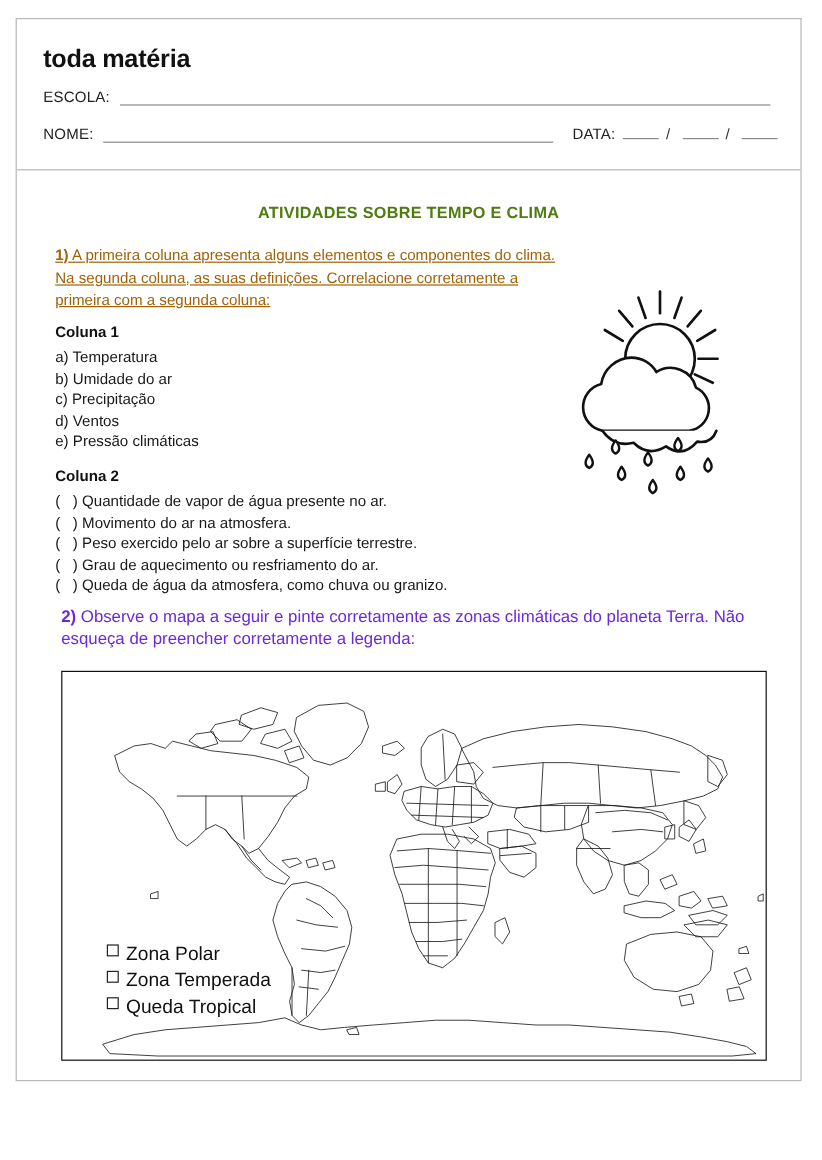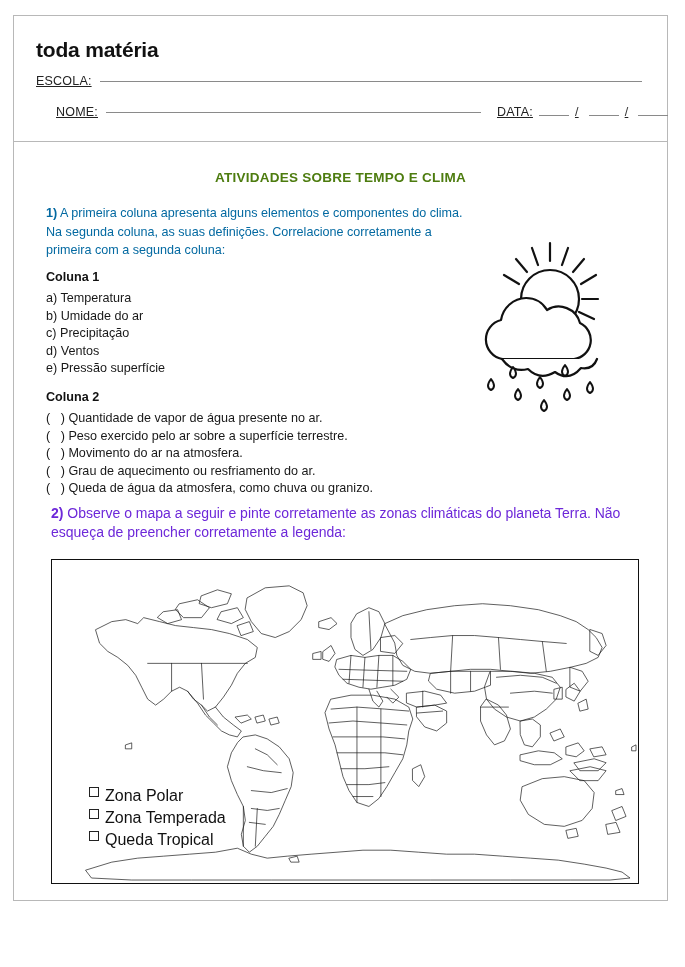--- a/index.html
+++ b/index.html
@@ -41,28 +41,27 @@
     top: 22px;
     font-size: 21px;
     font-weight: bold;
     letter-spacing: -0.2px;
     color: #111;
   }
   .field-row {
     position: absolute;
     left: 22px;
     display: flex;
-    align-items: center;
+    align-items: flex-end;
     font-size: 12.5px;
     color: #222;
     letter-spacing: 0.2px;
-    text-decoration: underline;
   }
   .field-escola { top: 58px; width: 620px; }
-  .field-nome   { top: 89px; width: 620px; margin-left: 20px; }
+  .field-nome   { top: 89px; width: 620px; }
 
   .field-label { white-space: nowrap; }
 
   .rule {
     display: inline-block;
     border-bottom: 1px solid #8a8a8a;
     height: 0;
     margin-left: 8px;
     vertical-align: bottom;
   }
@@ -96,21 +95,22 @@
     color: #4d7c0f;
   }
 
   .q1-text {
     position: absolute;
     left: 32px;
     top: 62px;
     width: 430px;
     font-size: 12.6px;
     line-height: 18.5px;
-    color: #0369a1;
+    color: #a16207;
+    text-decoration: underline;
   }
   .q-num { font-weight: bold; }
 
   .col-head {
     position: absolute;
     left: 32px;
     font-size: 12.6px;
     font-weight: bold;
     color: #111;
   }
@@ -226,28 +226,28 @@
     <div class="q1-text">
       <span class="q-num">1)</span><span> A primeira coluna apresenta alguns elementos e componentes do clima. Na segunda coluna, as suas definições. Correlacione corretamente a primeira com a segunda coluna:</span>
     </div>
 
     <div class="col-head col1-head">Coluna 1</div>
     <div class="col-list col1-list">
       <div>a) Temperatura</div>
       <div>b) Umidade do ar</div>
       <div>c) Precipitação</div>
       <div>d) Ventos</div>
-      <div>e) Pressão superfície</div>
+      <div>e) Pressão climáticas</div>
     </div>
 
     <div class="col-head col2-head">Coluna 2</div>
     <div class="col-list col2-list">
       <div>(   ) Quantidade de vapor de água presente no ar.</div>
+      <div>(   ) Movimento do ar na atmosfera.</div>
       <div>(   ) Peso exercido pelo ar sobre a superfície terrestre.</div>
-      <div>(   ) Movimento do ar na atmosfera.</div>
       <div>(   ) Grau de aquecimento ou resfriamento do ar.</div>
       <div>(   ) Queda de água da atmosfera, como chuva ou granizo.</div>
     </div>
 
     <div class="weather">
       <svg viewBox="0 0 170 180" width="170" height="180" fill="none" stroke="#111" stroke-width="2.2" stroke-linecap="round" stroke-linejoin="round">
 
         <g>
           <line x1="84" y1="6" x2="84" y2="24"></line>
           <line x1="66" y1="11" x2="72" y2="28"></line>

